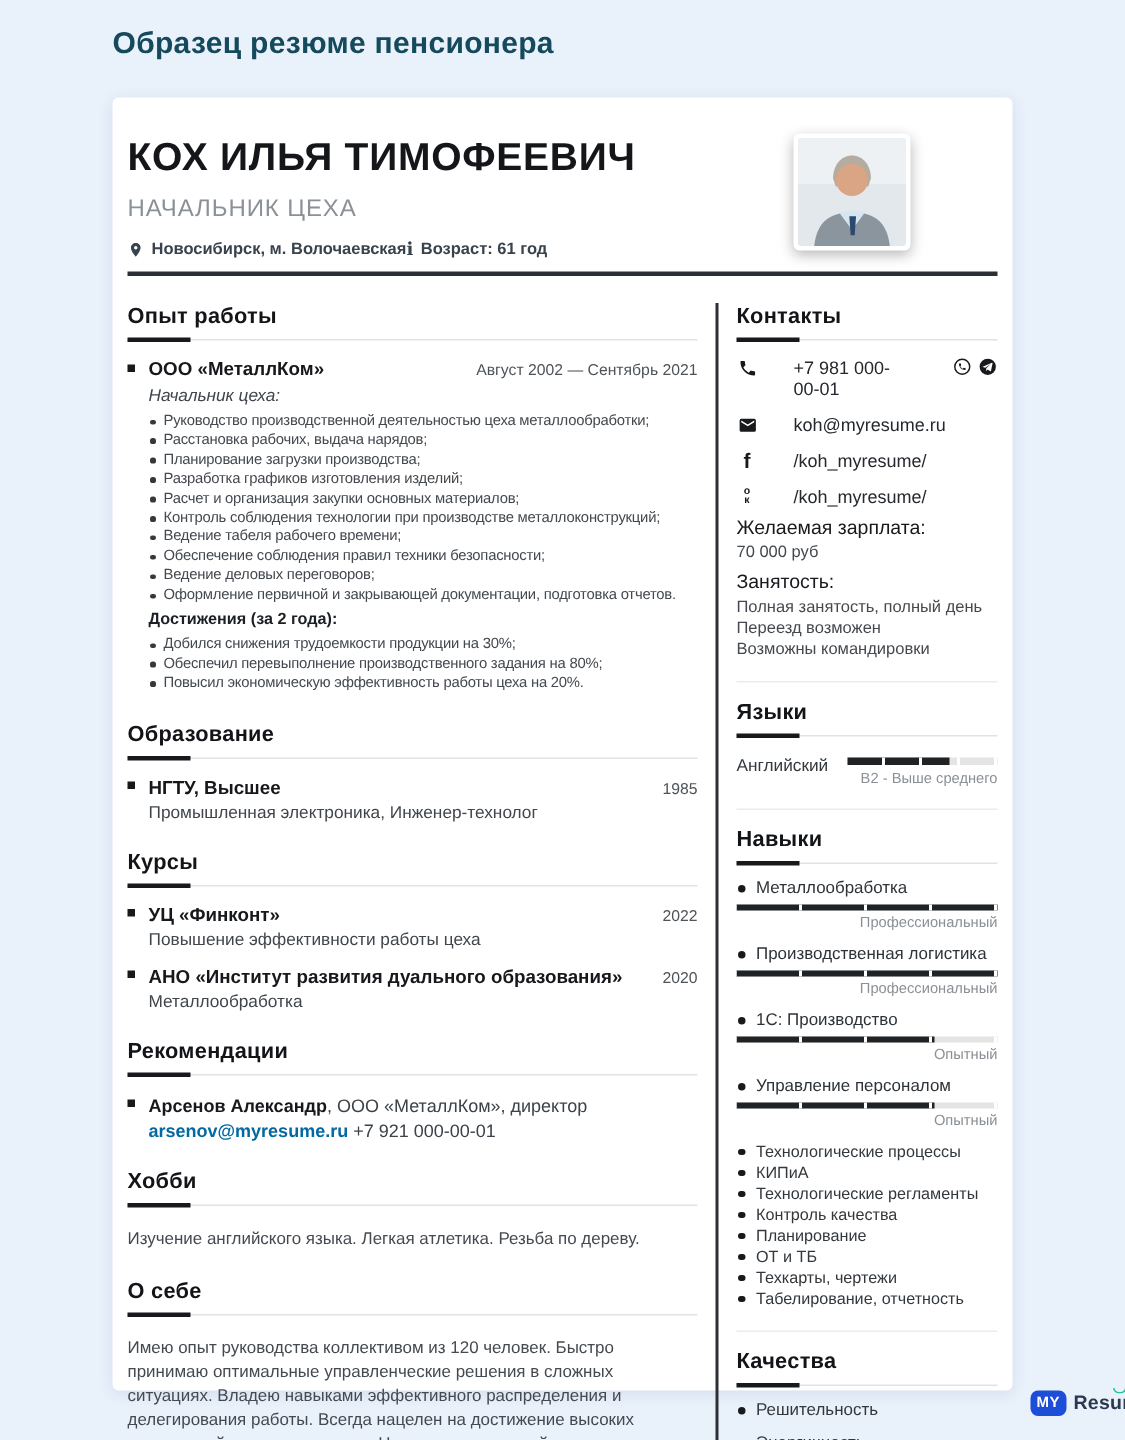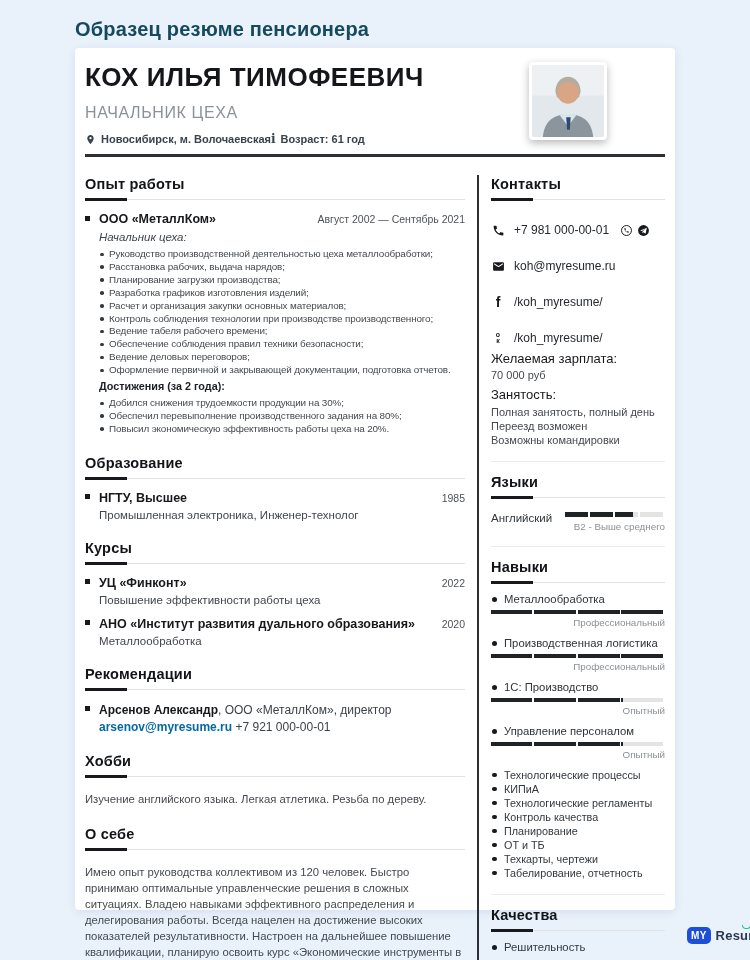--- a/index.html
+++ b/index.html
@@ -1,21 +1,21 @@
 <!DOCTYPE html>
 <html lang="ru"><head>
 <meta charset="utf-8">
 <style>
   html,body{margin:0;padding:0;width:750px;height:960px;overflow:hidden;}
   body{background:#e9f1fb;font-family:"Liberation Sans","DejaVu Sans",sans-serif;position:relative;}
 
   .page-title{position:absolute;left:75px;top:18px;margin:0;font-size:20px;font-weight:700;color:#15495c;letter-spacing:.2px;}
 
-  .card{position:absolute;left:75px;top:48px;width:600px;height:862px;background:#fff;border-radius:4px;
-        box-shadow:0 2px 10px rgba(40,70,110,.10);padding:14px 10px 0 10px;box-sizing:border-box;}
+  .card{position:absolute;left:75px;top:65px;width:600px;height:862px;background:#fff;border-radius:4px;
+        box-shadow:0 2px 10px rgba(40,70,110,.10);padding:24px 10px 0 10px;box-sizing:border-box;}
 
   
   .hdr{display:flex;justify-content:space-between;align-items:flex-start;}
   .hdr-name{font-size:26px;font-weight:800;color:#141619;letter-spacing:.5px;line-height:30px;}
   .hdr-pos{font-size:16px;font-weight:400;color:#8b9197;letter-spacing:.6px;margin-top:12px;}
   .hdr-meta{display:flex;margin-top:10px;font-size:11px;font-weight:700;color:#39434d;align-items:center;}
   .meta-item{display:flex;align-items:center;gap:5px;}
   .pin-svg{width:11px;height:13px;fill:#39434d;}
   .info-glyph{font-weight:800;font-style:normal;font-size:12px;color:#39434d;font-family:"DejaVu Serif",serif;}
   .photo{width:72px;height:72px;background:#fff;border-radius:4px;box-shadow:0 3px 9px rgba(0,0,0,.28);
@@ -50,21 +50,21 @@
   .ach-title{font-size:10.8px;font-weight:700;color:#1c1f23;margin:3px 0 0 14px;}
 
   .rec-line{display:flex;align-items:baseline;margin-top:12px;font-size:12px;color:#3c4248;}
   .rec-line .bold{font-weight:700;color:#16181b;}
   .rec-line2{margin:3px 0 0 14px;font-size:12px;color:#3c4248;}
   .rec-line2 .bold{font-weight:700;color:#0369a1;}
 
   .plain-text{font-size:11.3px;color:#454a50;margin-top:13px;line-height:16px;}
 
   
-  .contact-row{display:flex;align-items:flex-end;gap:9px;margin-top:22px;font-size:12px;color:#25292e;}
+  .contact-row{display:flex;align-items:flex-start;gap:24px;margin-top:10px;font-size:12px;color:#25292e;}
   .contact-row:first-of-type{margin-top:15px;}
   .c-icon{width:14px;height:14px;flex:none;display:flex;align-items:center;justify-content:center;}
   .c-icon svg{width:13px;height:13px;fill:#17191c;}
   .fb-glyph{font-weight:800;font-size:14px;color:#17191c;line-height:12px;}
   .ok-glyph{display:flex;flex-direction:column;align-items:center;font-weight:800;font-size:7px;line-height:6px;color:#17191c;}
   .mini-icons{display:flex;gap:4px;margin-left:2px;}
   .mini-icons svg{width:13px;height:13px;}
 
   .sub-label{font-size:13px;font-weight:400;color:#17191c;margin-top:6px;}
   .sub-value{font-size:11px;color:#45494f;margin-top:3px;}
@@ -151,21 +151,21 @@
           <span class="entry-name">ООО «МеталлКом»</span>
           <span class="entry-date">Август 2002 — Сентябрь 2021</span>
         </div>
         <div class="entry-pos">Начальник цеха:</div>
         <ul class="dot-list">
             <li>Руководство производственной деятельностью цеха металлообработки;</li>
             <li>Расстановка рабочих, выдача нарядов;</li>
             <li>Планирование загрузки производства;</li>
             <li>Разработка графиков изготовления изделий;</li>
             <li>Расчет и организация закупки основных материалов;</li>
-            <li>Контроль соблюдения технологии при производстве производственного;</li>
+            <li>Контроль соблюдения технологии при производстве металлоконструкций;</li>
             <li>Ведение табеля рабочего времени;</li>
             <li>Обеспечение соблюдения правил техники безопасности;</li>
             <li>Ведение деловых переговоров;</li>
             <li>Оформление первичной и закрывающей документации, подготовка отчетов.</li>
           </ul>
         <div class="ach-title">Достижения (за 2 года):</div>
         <ul class="dot-list">
             <li>Добился снижения трудоемкости продукции на 30%;</li>
             <li>Обеспечил перевыполнение производственного задания на 80%;</li>
             <li>Повысил экономическую эффективность работы цеха на 20%.</li>

